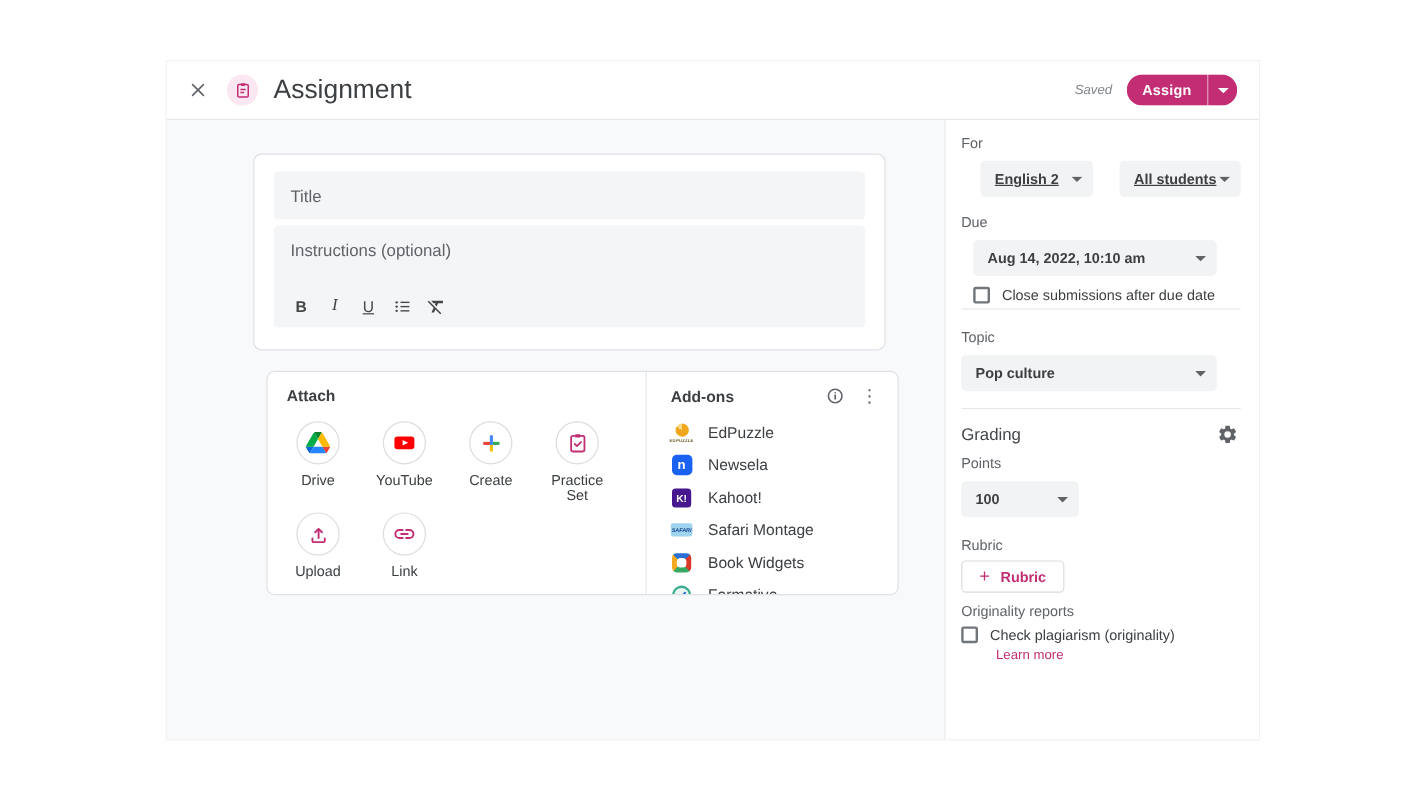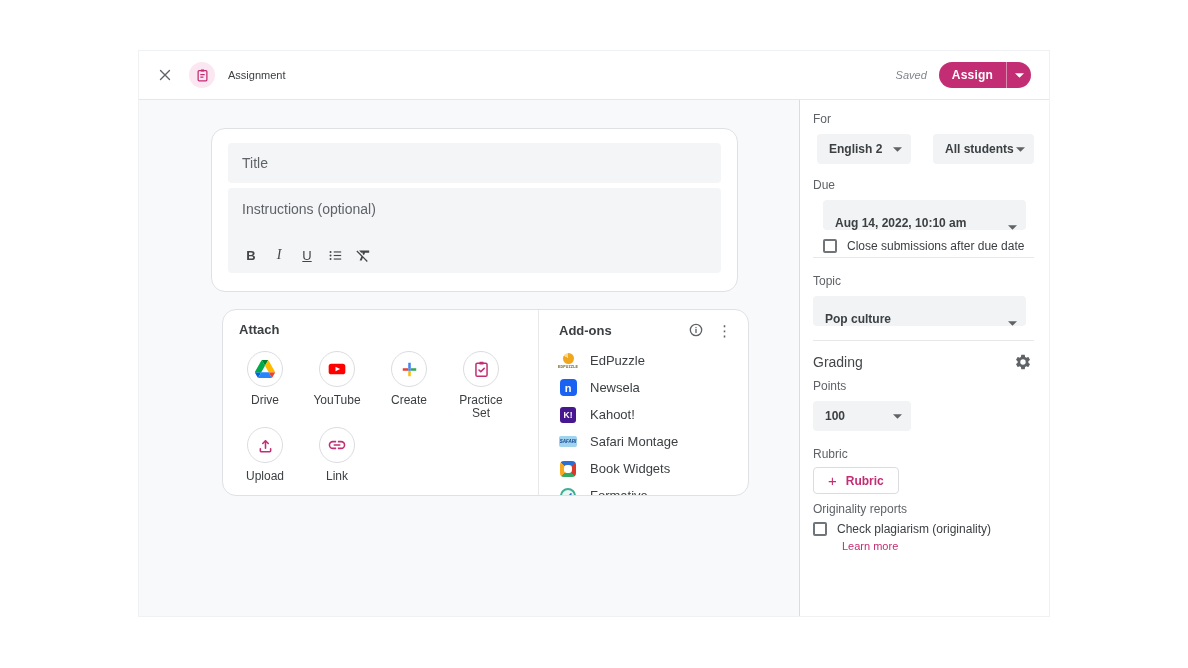--- a/index.html
+++ b/index.html
@@ -7,36 +7,36 @@
     font-family:"Liberation Sans", sans-serif; color:#3c4043; overflow:hidden; }
   .app { position:absolute; left:138px; top:50px; width:912px; height:567px;
     background:#fff; border:1px solid #f0f1f2; display:flex; flex-direction:column; }
 
   
   .topbar { height:49px; background:#fff; border-bottom:1px solid #e6e7e9;
     display:flex; align-items:center; padding:0 18px 0 17px; flex:0 0 auto; }
   .icon-btn { background:none; border:none; cursor:pointer; display:flex; align-items:center; padding:0; }
   .badge { width:26px; height:26px; border-radius:50%; background:#fbe7f1;
     display:flex; align-items:center; justify-content:center; margin-left:15px; }
-  .apptitle { font-size:11px; font-weight:400; color:#3c4043; margin-left:13px; }
+  .apptitle { font-size:22px; font-weight:400; color:#3c4043; margin-left:13px; }
   .spacer { flex:1; }
   .saved { font-size:11px; font-style:italic; color:#80868b; margin-right:12px; }
   .assign-split { display:flex; height:26px; border-radius:13px; overflow:hidden; }
   .assign-main { background:var(--accent,#c32d73); color:#fff; border:none; font-family:inherit;
     font-size:12px; font-weight:bold; padding:0 13px; cursor:pointer; letter-spacing:.2px; }
   .assign-caret { background:var(--accent,#c32d73); border:none; border-left:1px solid rgba(255,255,255,.45);
     width:25px; display:flex; align-items:center; justify-content:center; cursor:pointer; }
 
   
   .appbody { flex:1; display:flex; min-height:0; }
   .main { width:670px; background:#f8f9fa; position:relative; }
   .vdiv { width:1px; background:#dadce0; }
   .sidebar { flex:1; background:#fff; padding:12px 15px 0 13px; }
 
-  .card { position:absolute; background:#fff; border:1px solid #dfe1e5; border-radius:14px; }
+  .card { position:absolute; background:#fff; border:1px solid #dfe1e5; border-radius:7px; }
   .editor-card { left:72px; top:28px; width:527px; height:164px; padding:14px 16px; }
   .field { background:#f4f5f7; border-radius:4px; cursor:text; }
   .title-field { height:40px; display:flex; align-items:center; padding:0 14px; }
   .ph { font-size:14px; color:#5f6368; }
   .instr-field { margin-top:5px; height:85px; padding:12px 14px; position:relative; }
   .toolbar { position:absolute; left:14px; bottom:9px; display:flex; align-items:center; gap:10px; }
   .tbtn { background:none; border:none; cursor:pointer; width:18px; height:18px;
     display:flex; align-items:center; justify-content:center;
     font-family:inherit; font-size:13px; color:#444746; }
   .tbtn.b { font-weight:bold; }
@@ -72,27 +72,27 @@
     font-size:4.5px; font-weight:bold; font-style:italic; display:flex; align-items:center; justify-content:center; }
   .bookw { width:16px; height:16px; border-radius:4px; position:relative;
     background:conic-gradient(from -45deg, #2b6fd4 0 90deg, #d93a2b 90deg 180deg, #37a862 180deg 270deg, #f7a823 270deg 360deg); }
   .bookw::after { content:""; position:absolute; left:4px; top:4px; width:8px; height:8px;
     background:#fff; border-radius:40%; }
   .formative { width:16px; height:16px; border-radius:50%; background:#eaf6f1; border:2px solid #3fae92;
     display:flex; align-items:center; justify-content:center; }
 
   
   .slabel { font-size:12px; color:#5f6368; }
-  .chips-row { display:flex; gap:22px; margin:8px 0 0 4px; }
+  .chips-row { display:flex; gap:22px; margin:8px 0 0 16px;text-decoration:underline; }
   .chip { height:30px; background:#f1f3f4; border:none; border-radius:4px; cursor:pointer;
     display:flex; align-items:center; padding:0 9px 0 12px; font-family:inherit; }
   .chip-text { font-size:12px; font-weight:bold; color:#3c4043; white-space:nowrap; }
   .chip .caret { margin-left:auto; }
   .chip.c1 { width:94px; } .chip.c2 { width:101px; }
-  .chip.full { width:203px; margin-left:10px;align-items:flex-end; }
+  .chip.full { width:203px; margin-left:10px; }
   .chip.points { width:98px; margin-top:8px; }
   .mt14 { margin-top:14px; } .mt12 { margin-top:8px; } .mt16 { margin-top:16px; } .mt8 { margin-top:8px; }
   .check-row { display:flex; align-items:center; gap:10px; cursor:pointer; }
   .check-row.ind { margin:9px 0 0 10px; }
   .check-row.noind { margin-top:6px; }
   .cb { width:14px; height:14px; border:2px solid #70757a; border-radius:2px; background:#fff; flex:0 0 14px; }
   .cb-label { font-size:12px; color:#3c4043; }
   .hdiv { height:1px; background:#e7e8eb; }
   .hdiv.d1 { margin-top:4px; } .hdiv.d2 { margin-top:14px; }
   .grading-row { margin-top:12px; display:flex; align-items:center; }

